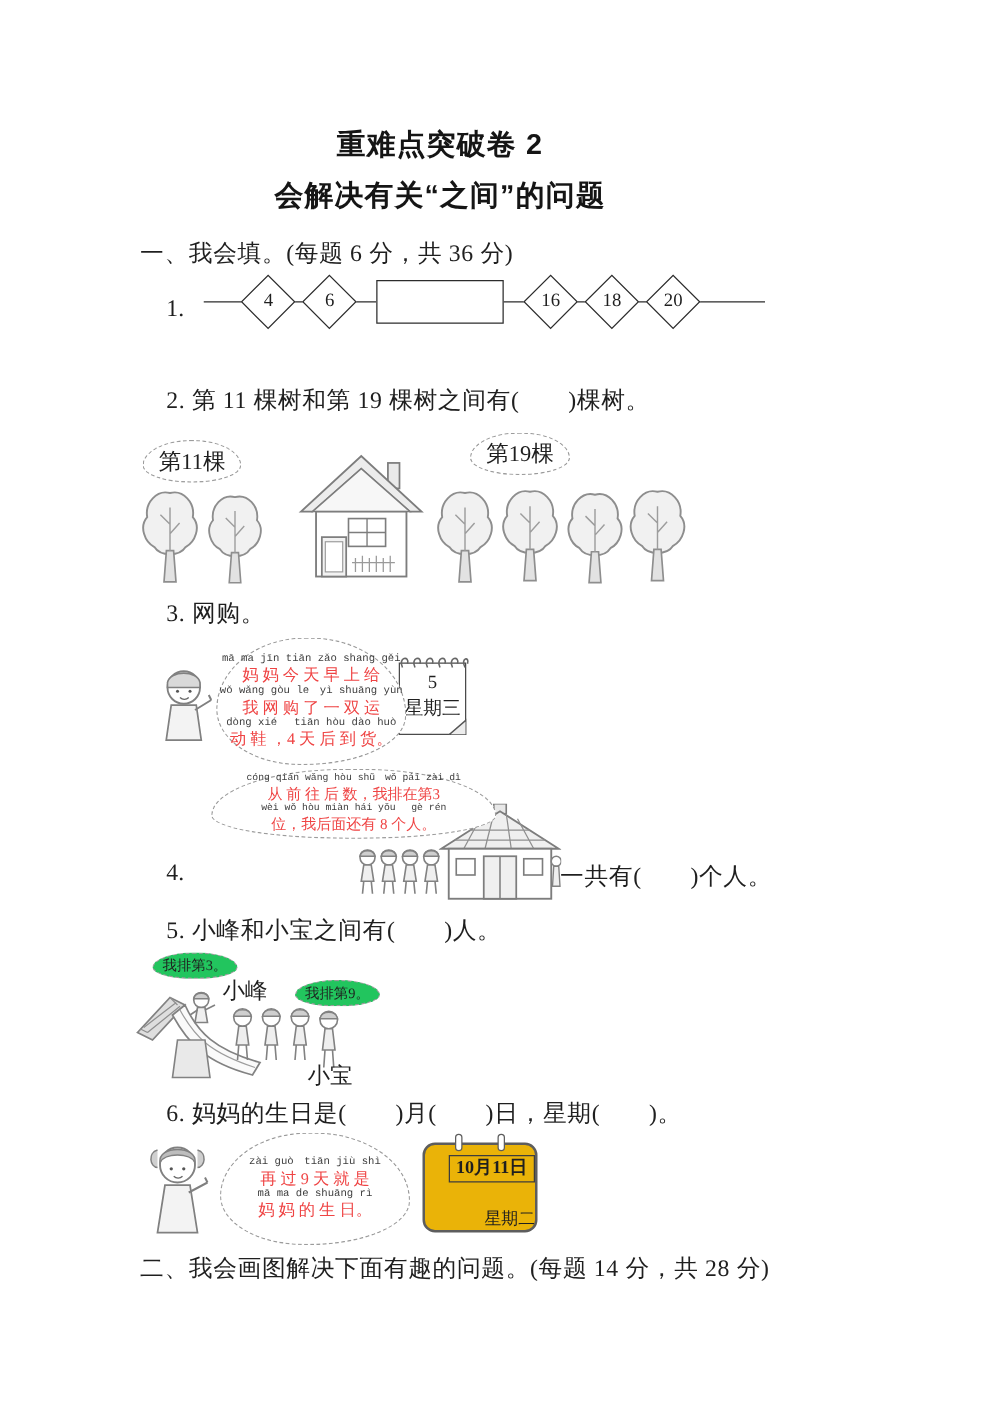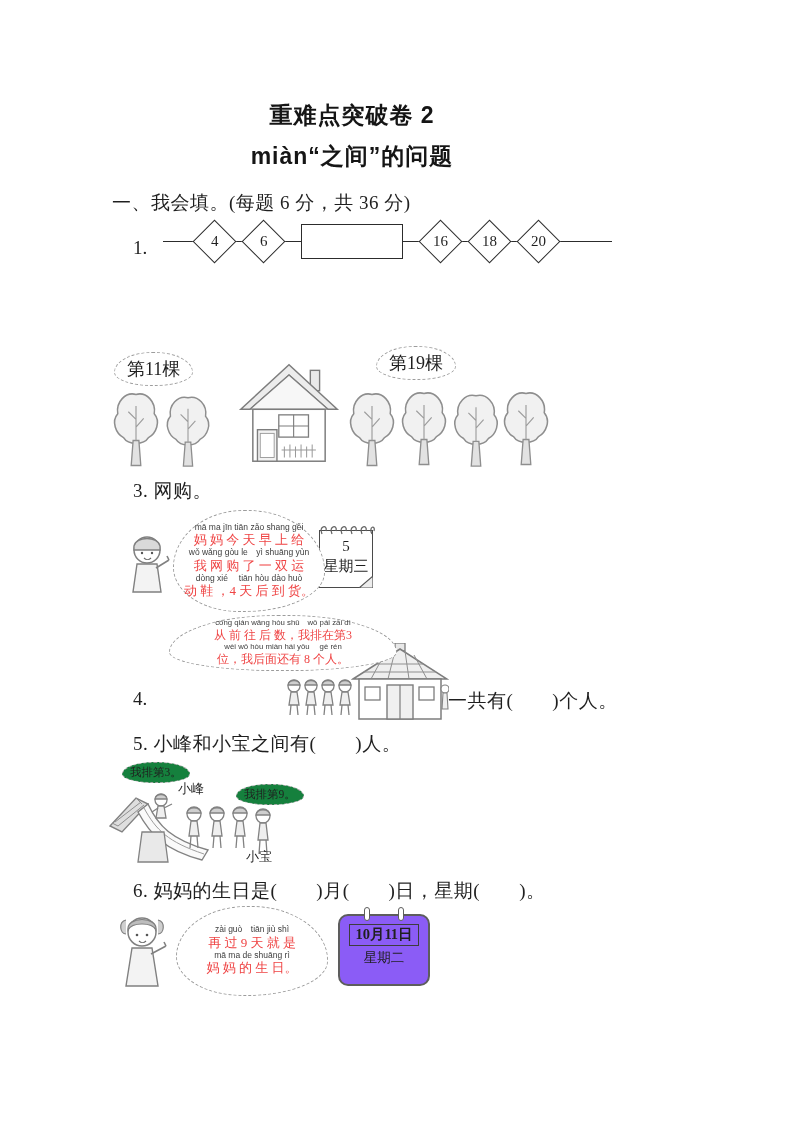--- a/index.html
+++ b/index.html
@@ -29,73 +29,73 @@
   .nbox { width:100px; height:33px; border:1.5px solid #2c2c2c; background:#fff; flex:none; }
 
   
   .cloud {
     position:absolute; border:1.7px dashed #9c9c9c; background:#fff;
     border-radius:48% 52% 55% 45% / 58% 62% 40% 45%;
     display:flex; flex-direction:column; align-items:center; justify-content:center;
     text-align:center; padding:6px 12px; box-sizing:border-box; z-index:2;
   }
   .py { font-size:8.5px; color:#3d3d3d; line-height:1.1; white-space:nowrap;
-        font-family:Liberation Sans, sans-serif; }
+        font-family:Liberation Mono, monospace; }
   .hz { font-size:13px; line-height:1.25; white-space:nowrap; color:#ef4444; }
   .hz-sm { font-size:12px; }
   .cloudlet {
-    position:absolute; border:1.4px dashed #9c9c9c; background:#15803d;
+    position:absolute; border:1.4px dashed #9c9c9c; background:#22c55e;
     border-radius:50% 50% 50% 50% / 60% 60% 45% 45%;
     padding:2px 7px; font-size:11.5px; white-space:nowrap; z-index:2;
   }
   .cloudbig {
     position:absolute; border:1.6px dashed #9c9c9c; background:#fff;
     border-radius:50% 50% 50% 50% / 62% 62% 42% 42%;
     padding:4px 12px; font-size:18px; white-space:nowrap; z-index:2;
   }
-  .plabel { position:absolute; font-size:13px; white-space:nowrap; z-index:2; }
+  .plabel { position:absolute; font-size:18px; white-space:nowrap; z-index:2; }
 
   
   .note {
     position:absolute; width:54px; height:58px; background:#fff;
     border:1.6px solid #4a4a4a; box-sizing:border-box; text-align:center;
   }
   .note .day { font-size:15px; margin-top:7px; }
   .note .wk  { font-size:15px; margin-top:2px; }
   .rings { position:absolute; left:-2px; top:-9px; }
   .fold { position:absolute; right:-1px; bottom:-1px; }
 
   .cal {
-    position:absolute; width:92px; height:72px; background:#8b5cf6;
+    position:absolute; width:92px; height:72px; background:#eab308;
     border:2.5px solid #5d5d5d; border-radius:10px; box-sizing:border-box;
-    text-align:center;
+    text-align:right;
   }
   .cal .tab {
     position:absolute; top:-9px; width:4px; height:12px;
     border:1.8px solid #5d5d5d; border-radius:3px; background:#fff;
   }
   .cal .date {
     display:inline-block; margin-top:8px; padding:0 5px;
     border:1.6px solid #3d3d3d; font-weight:bold; font-size:14.5px; line-height:1.35;
   }
-  .cal .wk { font-size:13.5px; margin-top:3px; }
+  .cal .wk { font-size:13.5px; margin-top:20px; }
 
   .footer {
     left:0; width:793px; text-align:center; color:#8c8c8c;
     font-family:"Liberation Sans", sans-serif; font-size:17px;
   }
   svg { display:block; }
 </style>
 </head>
 <body>
 
 <div class="page">
 
   <div class="abs title" style="top:100px">重难点突破卷 2</div>
-  <div class="abs title" style="top:141px">miàn“之间”的问题</div>
+  <div class="abs title" style="top:141px">会解决有关“之间”的问题</div>
 
   <div class="abs sechead" style="left:112px; top:190px">一、我会填。(每题 6 分，共 36 分)</div>
 
   <div class="abs qnum" style="left:133px; top:237px">1.</div>
   <div class="abs nline" style="left:163px; top:220px">
     <i class="seg" style="width:40px"></i>
     <span class="dia">
         <span>4</span>
       </span>
     <i class="seg" style="width:26px"></i>
@@ -112,20 +112,21 @@
     <span class="dia">
         <span>18</span>
       </span>
     <i class="seg" style="width:26px"></i>
     <span class="dia">
         <span>20</span>
       </span>
     <i class="seg" style="width:62px"></i>
   </div>
 
+  <div class="abs qtext" style="left:133px; top:307px">2. 第 11 棵树和第 19 棵树之间有(　　)棵树。</div>
   <div class="abs" style="left:108px; top:346px; width:450px; height:126px">
     <span class="cloudbig" style="left:6px; top:6px">第11棵</span>
 
     <svg class="abs" style="left:4px; top:44px" width="48" height="78" viewBox="0 0 50 80">
       <path d="M25,4 C36,1 46,12 44,24 C51,32 46,45 38,49 C33,57 17,57 12,49 C4,45 -1,32 6,24 C4,12 14,1 25,4 Z" fill="#f1f1f1" stroke="#8e8e8e" stroke-width="1.6"></path>
       <path d="M22,52 L20,78 L30,78 L28,52 Z" fill="#e2e2e2" stroke="#8e8e8e" stroke-width="1.4"></path>
       <path d="M25,16 L25,52 M25,30 L17,22 M25,38 L33,29" stroke="#9d9d9d" stroke-width="1.2" fill="none"></path>
     </svg>
     <svg class="abs" style="left:56px; top:48px" width="48" height="74" viewBox="0 0 50 80">
       <path d="M25,4 C36,1 46,12 44,24 C51,32 46,45 38,49 C33,57 17,57 12,49 C4,45 -1,32 6,24 C4,12 14,1 25,4 Z" fill="#f1f1f1" stroke="#8e8e8e" stroke-width="1.6"></path>
@@ -307,15 +308,16 @@
       <div class="hz">妈 妈 的 生 日。</div>
     </div>
     <div class="cal" style="left:226px; top:10px">
       <span class="tab" style="left:24px"></span>
       <span class="tab" style="left:58px"></span>
       <span class="date">10月11日</span>
       <div class="wk">星期二</div>
     </div>
   </div>
 
+  <div class="abs sechead" style="left:112px; top:1002px">二、我会画图解决下面有趣的问题。(每题 14 分，共 28 分)</div>
 
 
 </div>
 
 </body></html>

